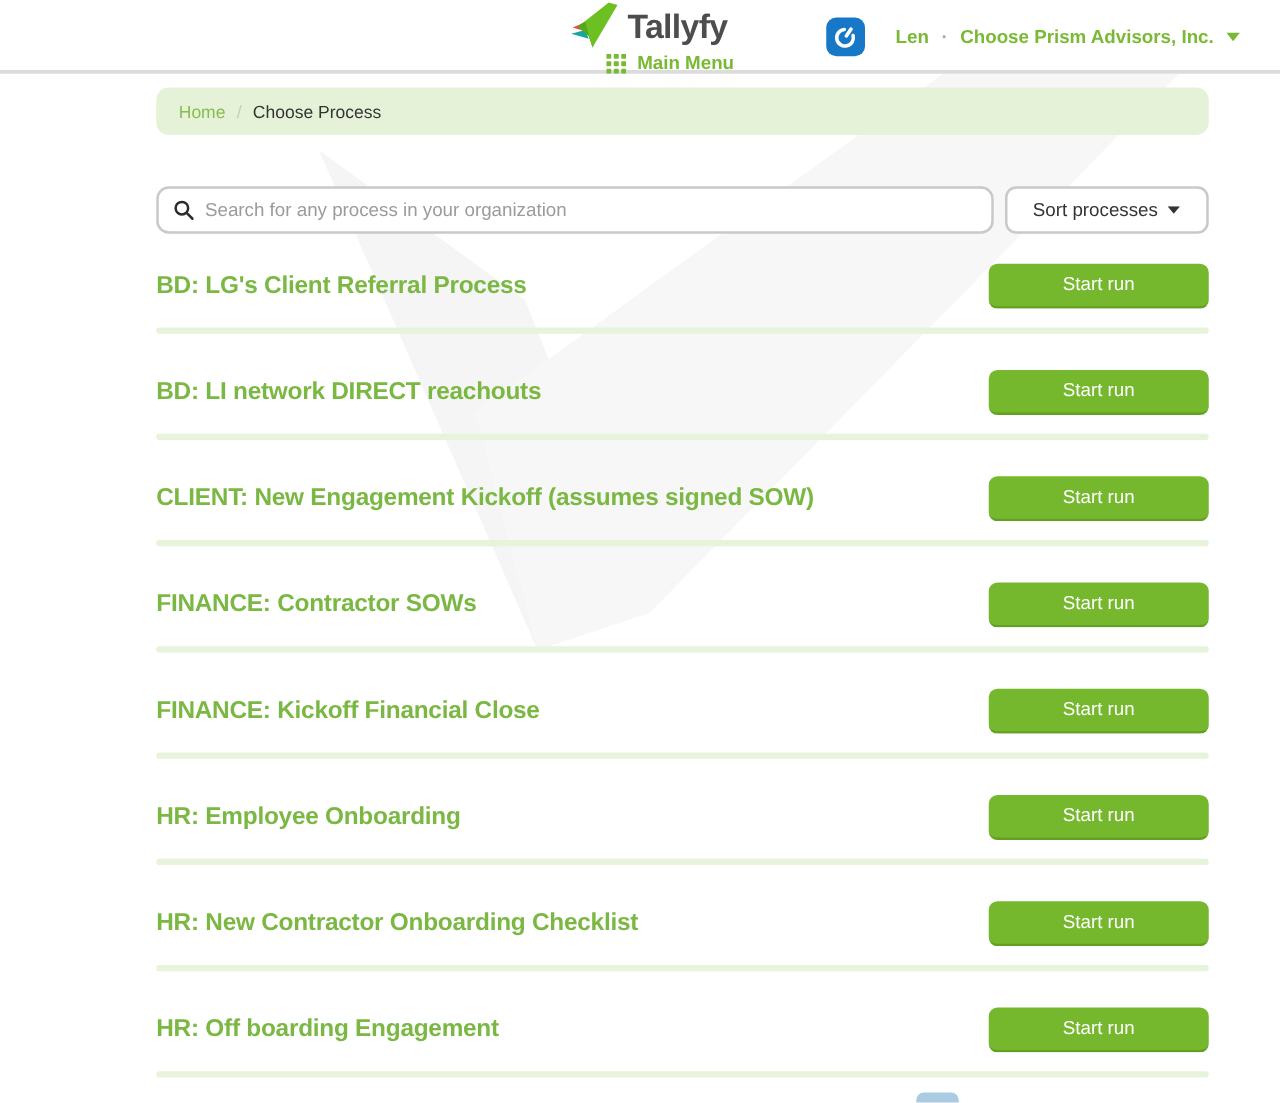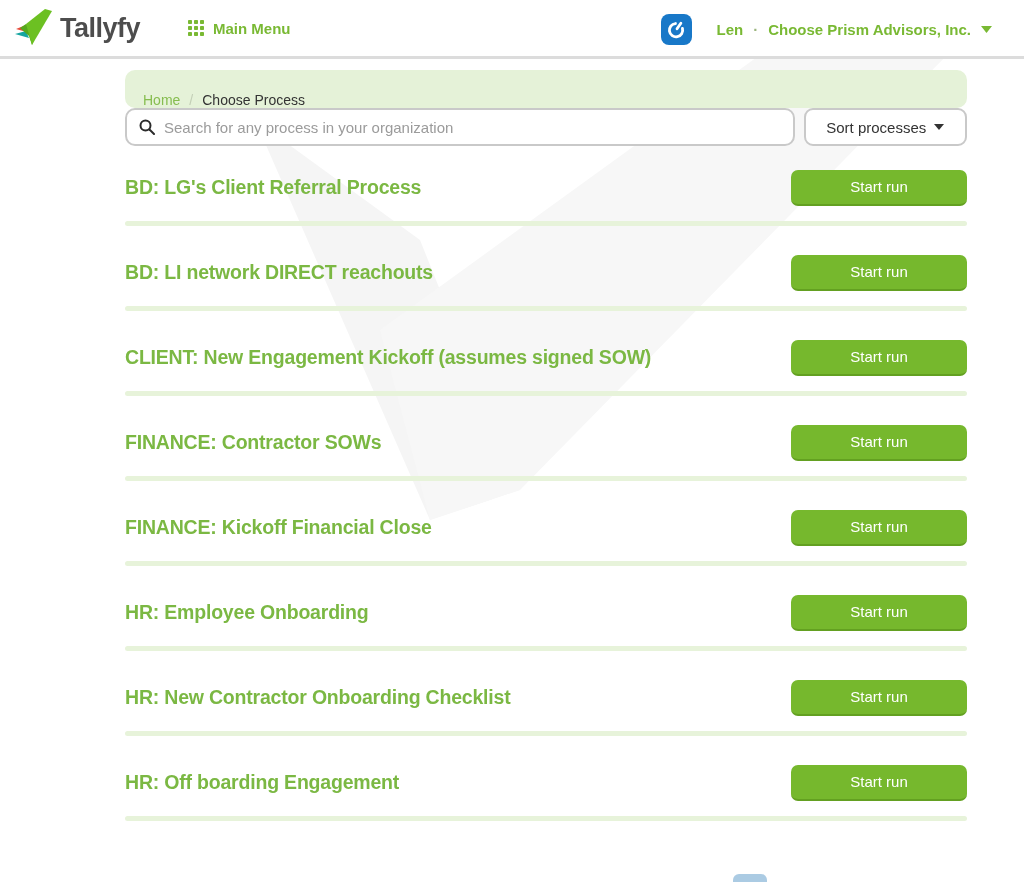--- a/index.html
+++ b/index.html
@@ -21,20 +21,21 @@
 
   
   .header {
     position: relative;
     z-index: 5;
     height: 59px;
     background: #ffffff;
     border-bottom: 3px solid #dcdcdc;
     display: flex;
     align-items: center;
+    flex-direction: column;
   }
   .logo {
     display: flex;
     align-items: center;
     margin-left: 12px;
     gap: 4px;
   }
   .logo-text {
     font-size: 27px;
     font-weight: 700;
@@ -83,31 +84,32 @@
     width: 842px;
   }
 
   
   .breadcrumb {
     margin-top: 11px;
     height: 38px;
     background: #e5f2d8;
     border-radius: 10px;
     display: flex;
-    align-items: flex-end;
+    align-items: center;
     padding-left: 18px;
     gap: 9px;
     font-size: 14px;
   }
   .crumb-home { color: #86bd4f; cursor: pointer; }
   .crumb-sep  { color: #c3cfb6; }
   .crumb-current { color: #333333; }
 
   
   .search-row {
+    margin-top: 41px;
     display: flex;
     justify-content: space-between;
     align-items: center;
     gap: 9px;
   }
   .search-box {
     width: 672px;
     height: 38px;
     border: 2px solid #c9c9c9;
     border-radius: 10px;

